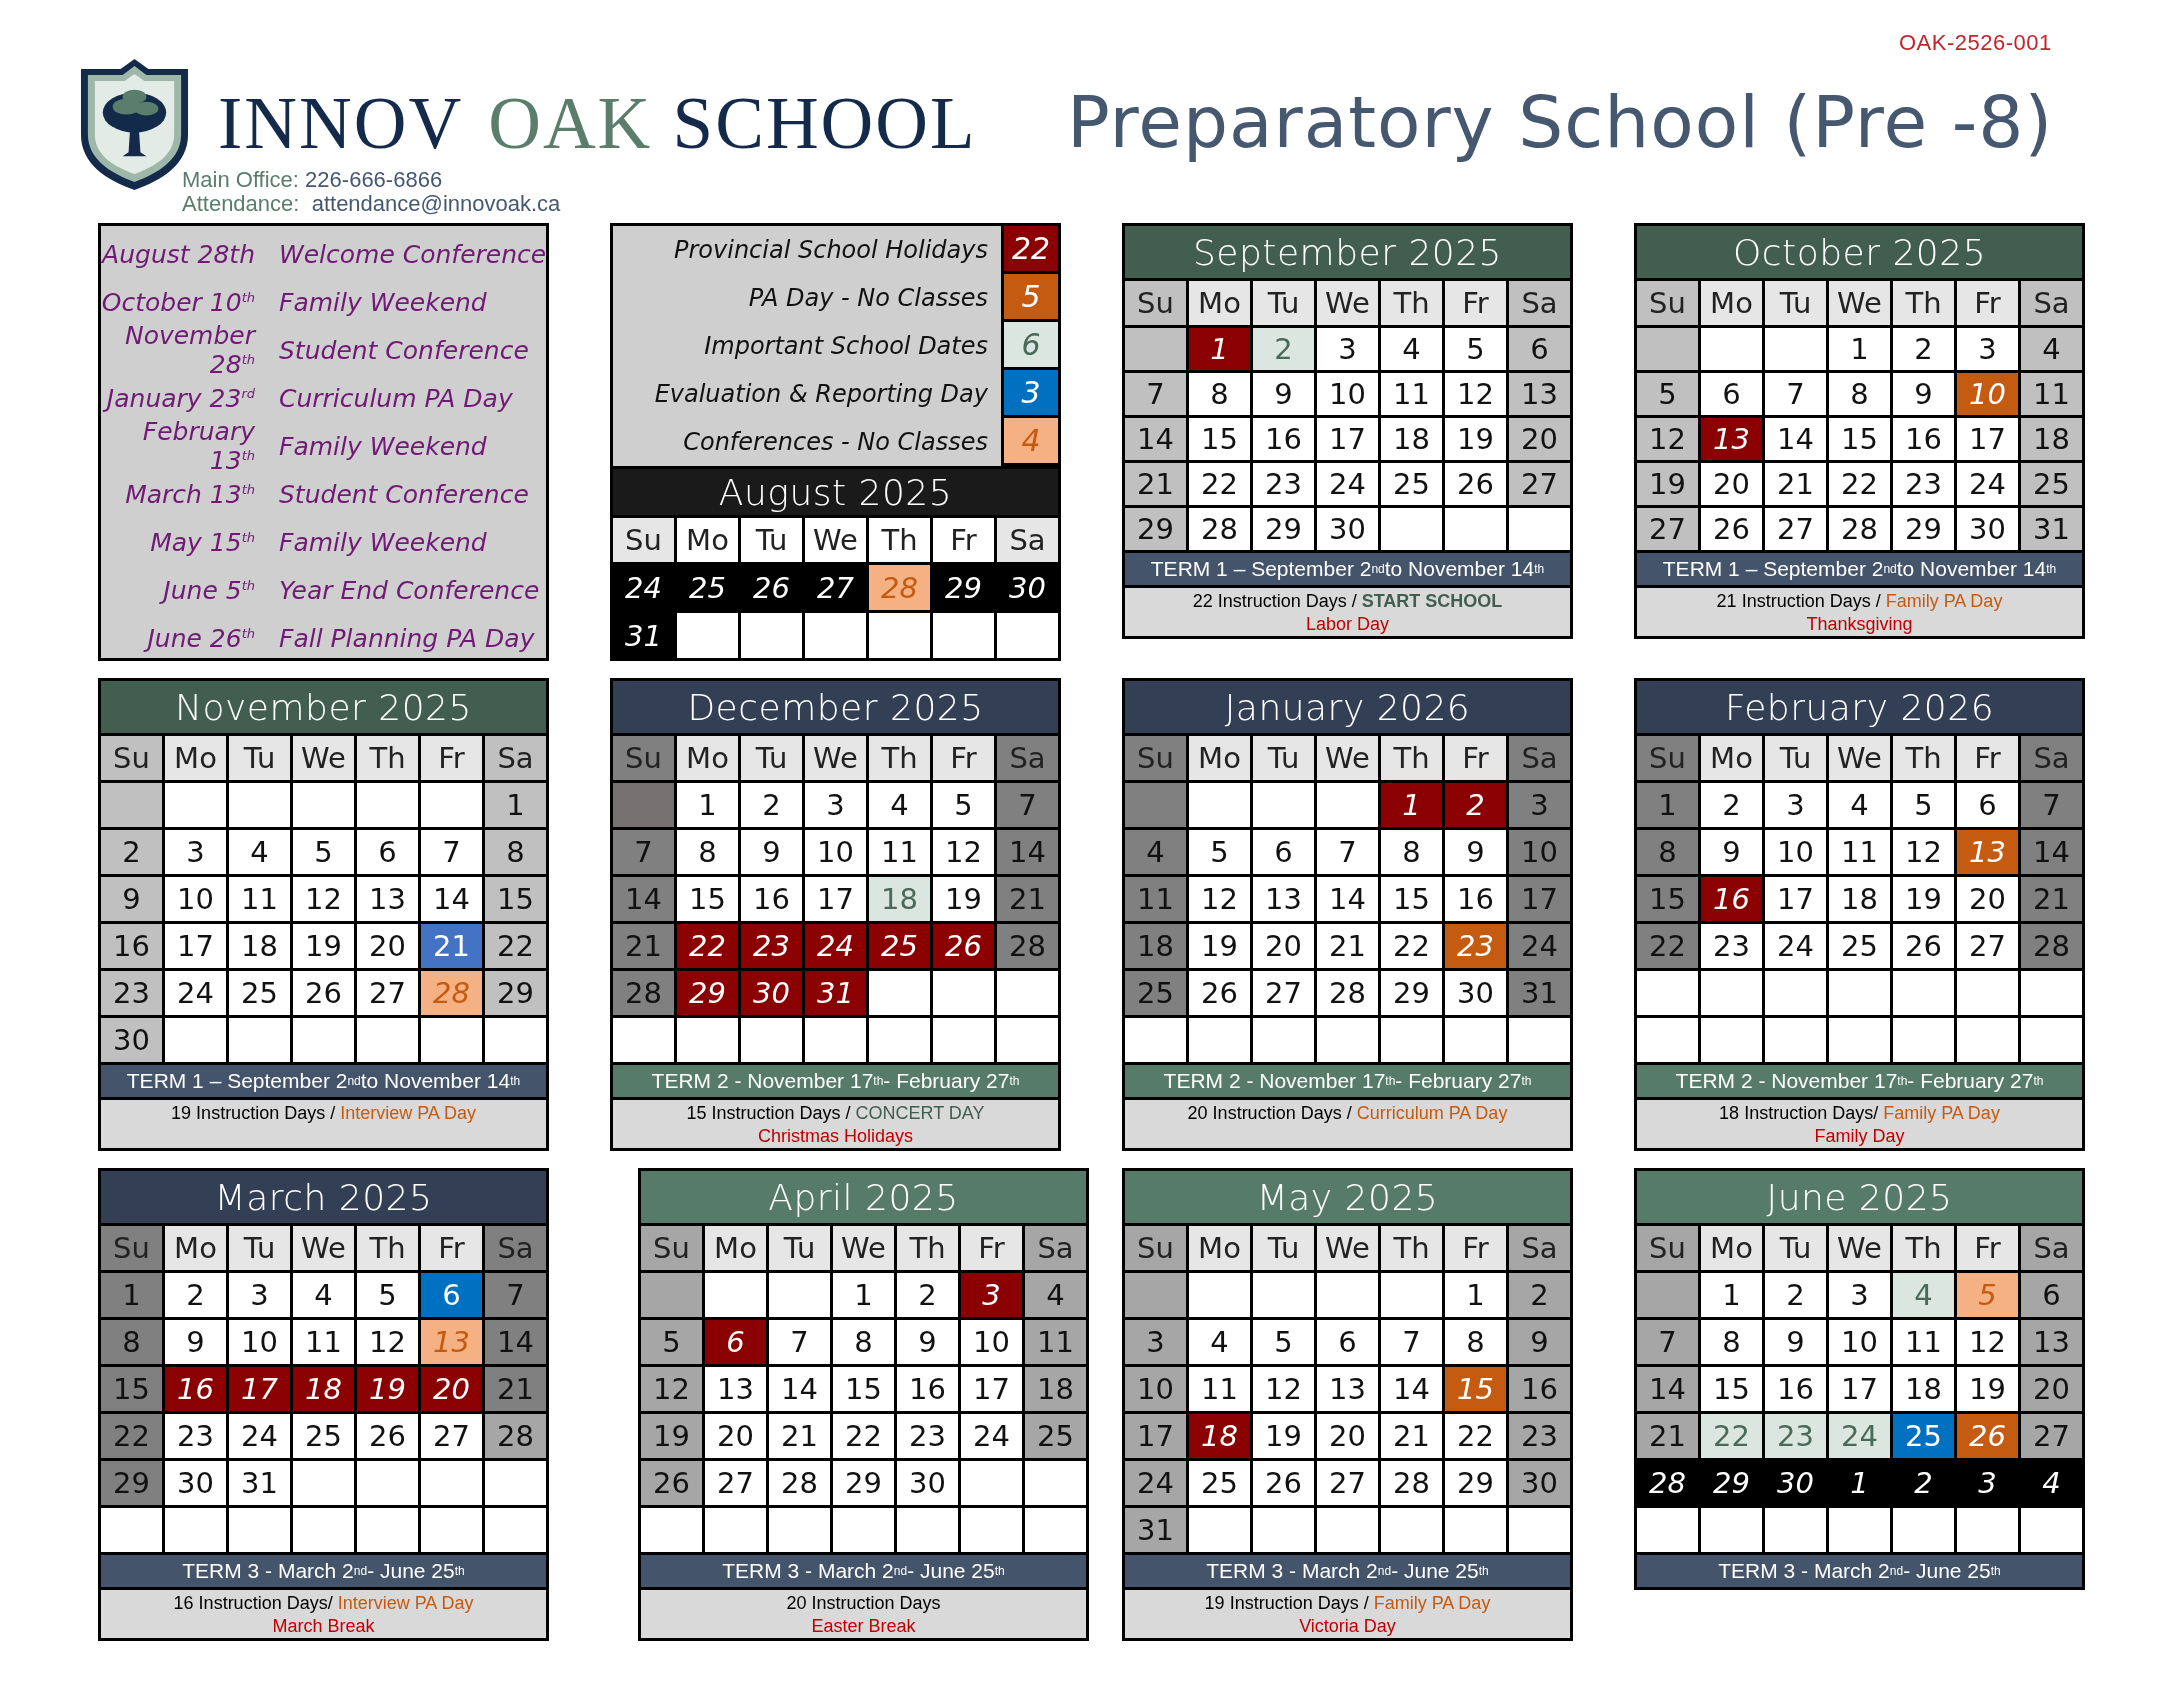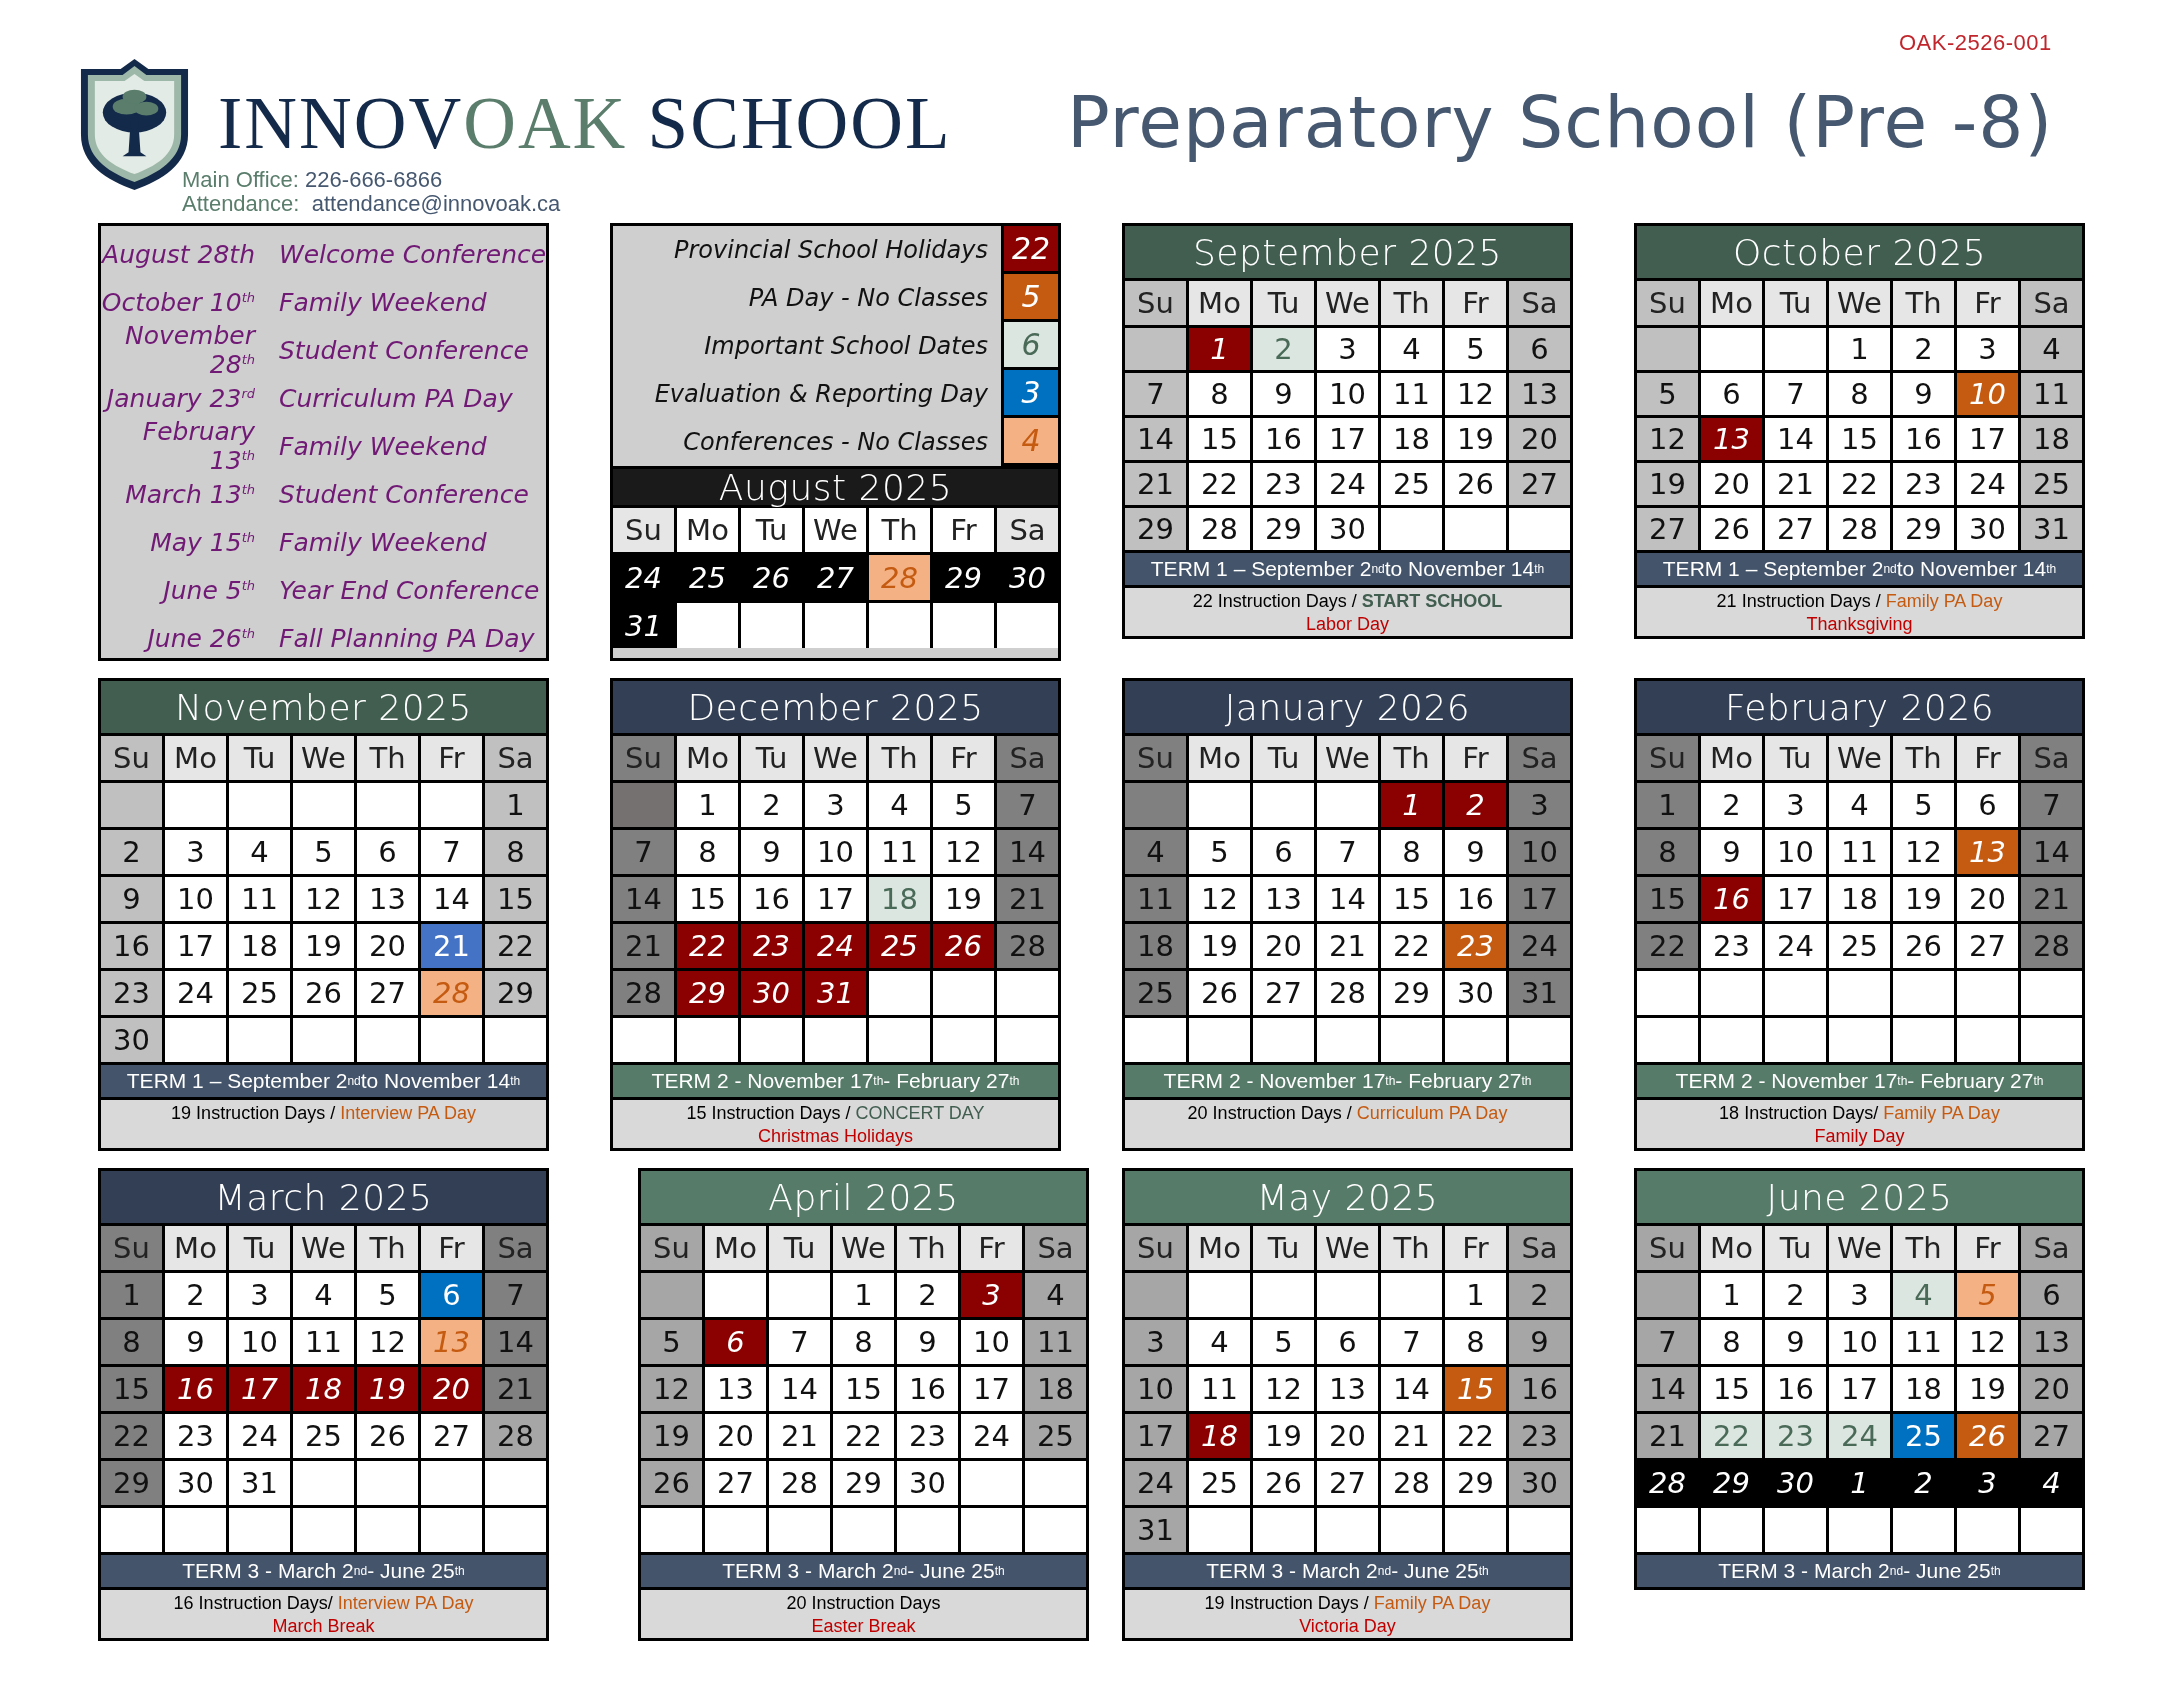--- a/index.html
+++ b/index.html
@@ -1,20 +1,20 @@
 <!DOCTYPE html>
 <html><head>
 <meta charset="utf-8">
 <style>
   html, body { margin:0; padding:0; background:#fff; }
   body { width:2178px; height:1683px; position:relative; overflow:hidden; font-family:"DejaVu Sans", sans-serif; color:#000; }
   .doc-code { position:absolute; left:1899px; top:30px; font-size:22px; color:#c0262c; font-family:"Liberation Sans", sans-serif; letter-spacing:0.5px; }
   .crest { position:absolute; left:77px; top:57px; width:115px; width:115px; height:135px; }
   .brand { position:absolute; left:218px; top:87px; font-family:"Liberation Serif", serif; font-size:73px; color:#142a4a; letter-spacing:2px; line-height:1; white-space:nowrap; }
-  .brand .oak { color:#5a7d6c; }
+  .brand .oak { color:#5a7d6c;margin-left:25px; }
   .subtitle { position:absolute; left:1067px; top:87px; font-family:"DejaVu Sans", sans-serif; font-size:71px; color:#465870; white-space:nowrap; letter-spacing:1px; line-height:1; }
   .contact { position:absolute; left:182px; top:168px; font-family:"Liberation Sans", sans-serif; font-size:22px; line-height:24px; color:#465870; }
   .contact .lbl { color:#5a7d6c; }
   .panel { position:absolute; width:451px; border:3px solid #000; box-sizing:border-box; background:#fff; }
   .events { background:#d0cfd0; }
   .ev-row { display:flex; height:48px; align-items:center; font-style:italic; font-size:25px; color:#701a75; font-family:"DejaVu Sans", sans-serif; font-weight:200; }
   .ev-date { width:178px; text-align:right; padding-right:24px; box-sizing:border-box; }
   .ev-date sup { font-size:13px; }
   .ev-name { flex:1; white-space:nowrap; overflow:hidden; }
   .legend-row { display:flex; height:48px; align-items:stretch; }
@@ -133,21 +133,21 @@
       <div class="legend-row">
         <div class="legend-lbl">Evaluation &amp; Reporting Day</div>
         <div class="legend-sw c-eval">3</div>
       </div>
       <div class="legend-row">
         <div class="legend-lbl">Conferences - No Classes</div>
         <div class="legend-sw c-conf">4</div>
       </div>
     </div>
   <div id="august" style="border-top: 3px solid rgb(0, 0, 0);">
-      <div class="mhead hd-black" style="height: 36px;">August 2025</div>
+      <div class="mhead hd-black" style="height: 46px;">August 2025</div>
       <div class="grid">
         <div class="dow" style="background: rgb(230, 230, 230);">Su</div>
         <div class="dow" style="background: rgb(255, 255, 255);">Mo</div>
         <div class="dow" style="background: rgb(255, 255, 255);">Tu</div>
         <div class="dow" style="background: rgb(255, 255, 255);">We</div>
         <div class="dow" style="background: rgb(255, 255, 255);">Th</div>
         <div class="dow" style="background: rgb(255, 255, 255);">Fr</div>
         <div class="dow" style="background: rgb(230, 230, 230);">Sa</div>
         <div class="day c-black" style="height: 45px;">24</div>
         <div class="day c-black" style="height: 45px;">25</div>

